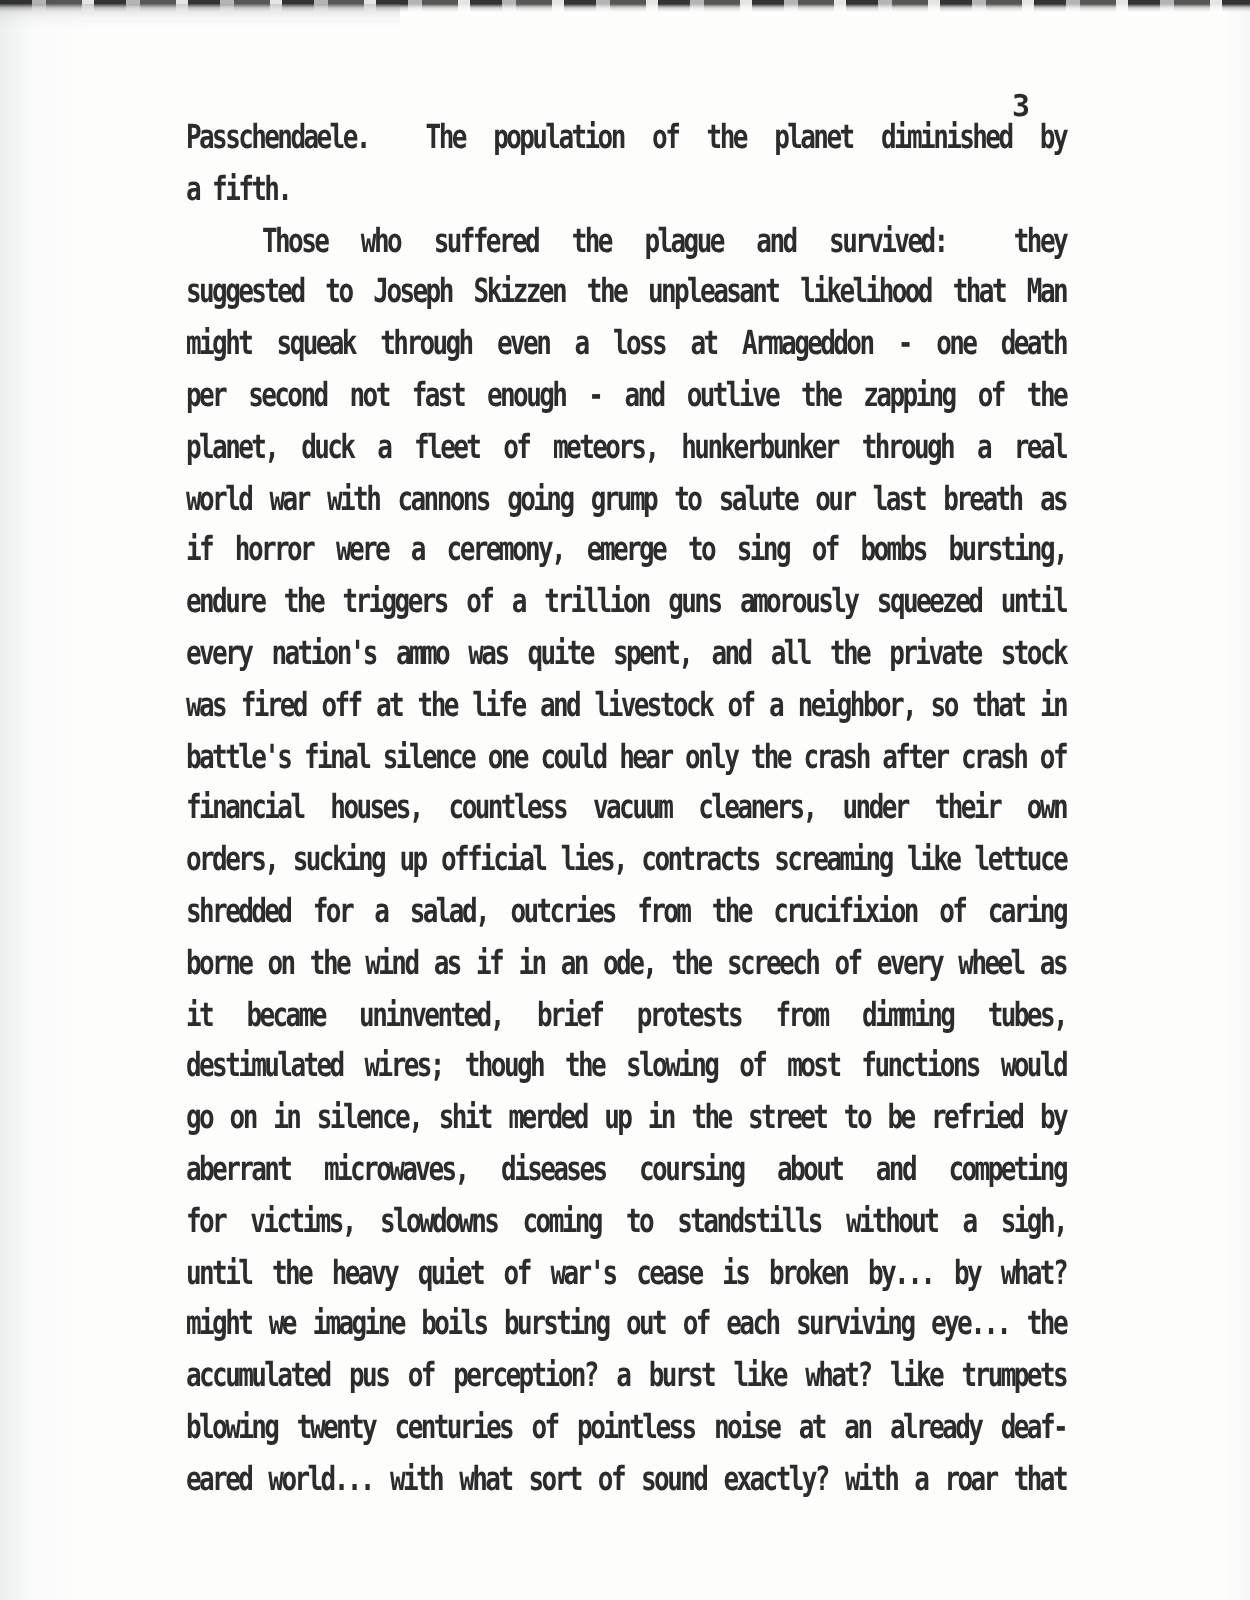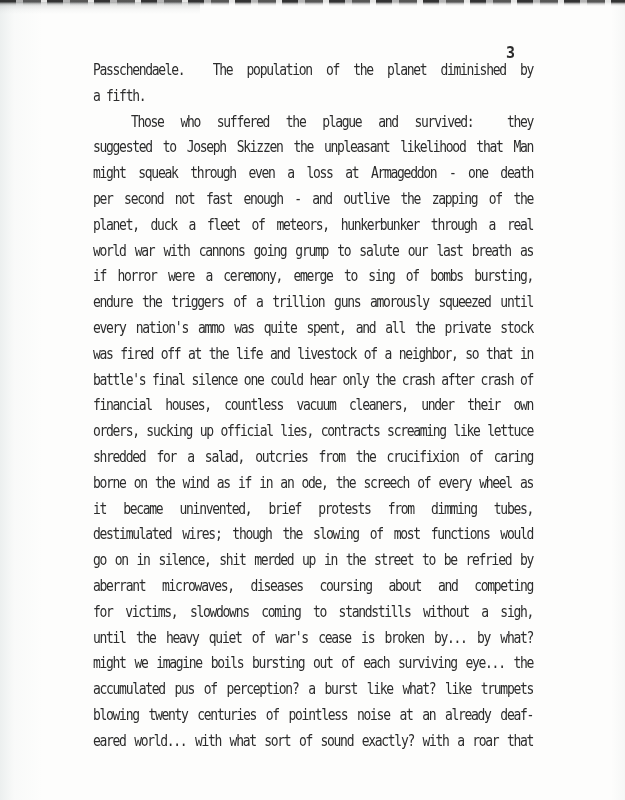--- a/index.html
+++ b/index.html
@@ -48,21 +48,21 @@
     color: #2b2b2b;
     letter-spacing: -0.5px;
   }
   .text-block {
     position: absolute;
     left: 93px;
     top: 57px;
     width: 440px;
     color: #2c2c2c;
     font-size: 13px;
-    font-weight: normal;
+    font-weight: bold;
     letter-spacing: -1.3px;
   }
   .line {
     height: 25.8px;
     line-height: 25.8px;
     text-align: justify;
     text-align-last: justify;
     transform: scaleY(1.28);
     transform-origin: 0 50%;
     white-space: normal;

